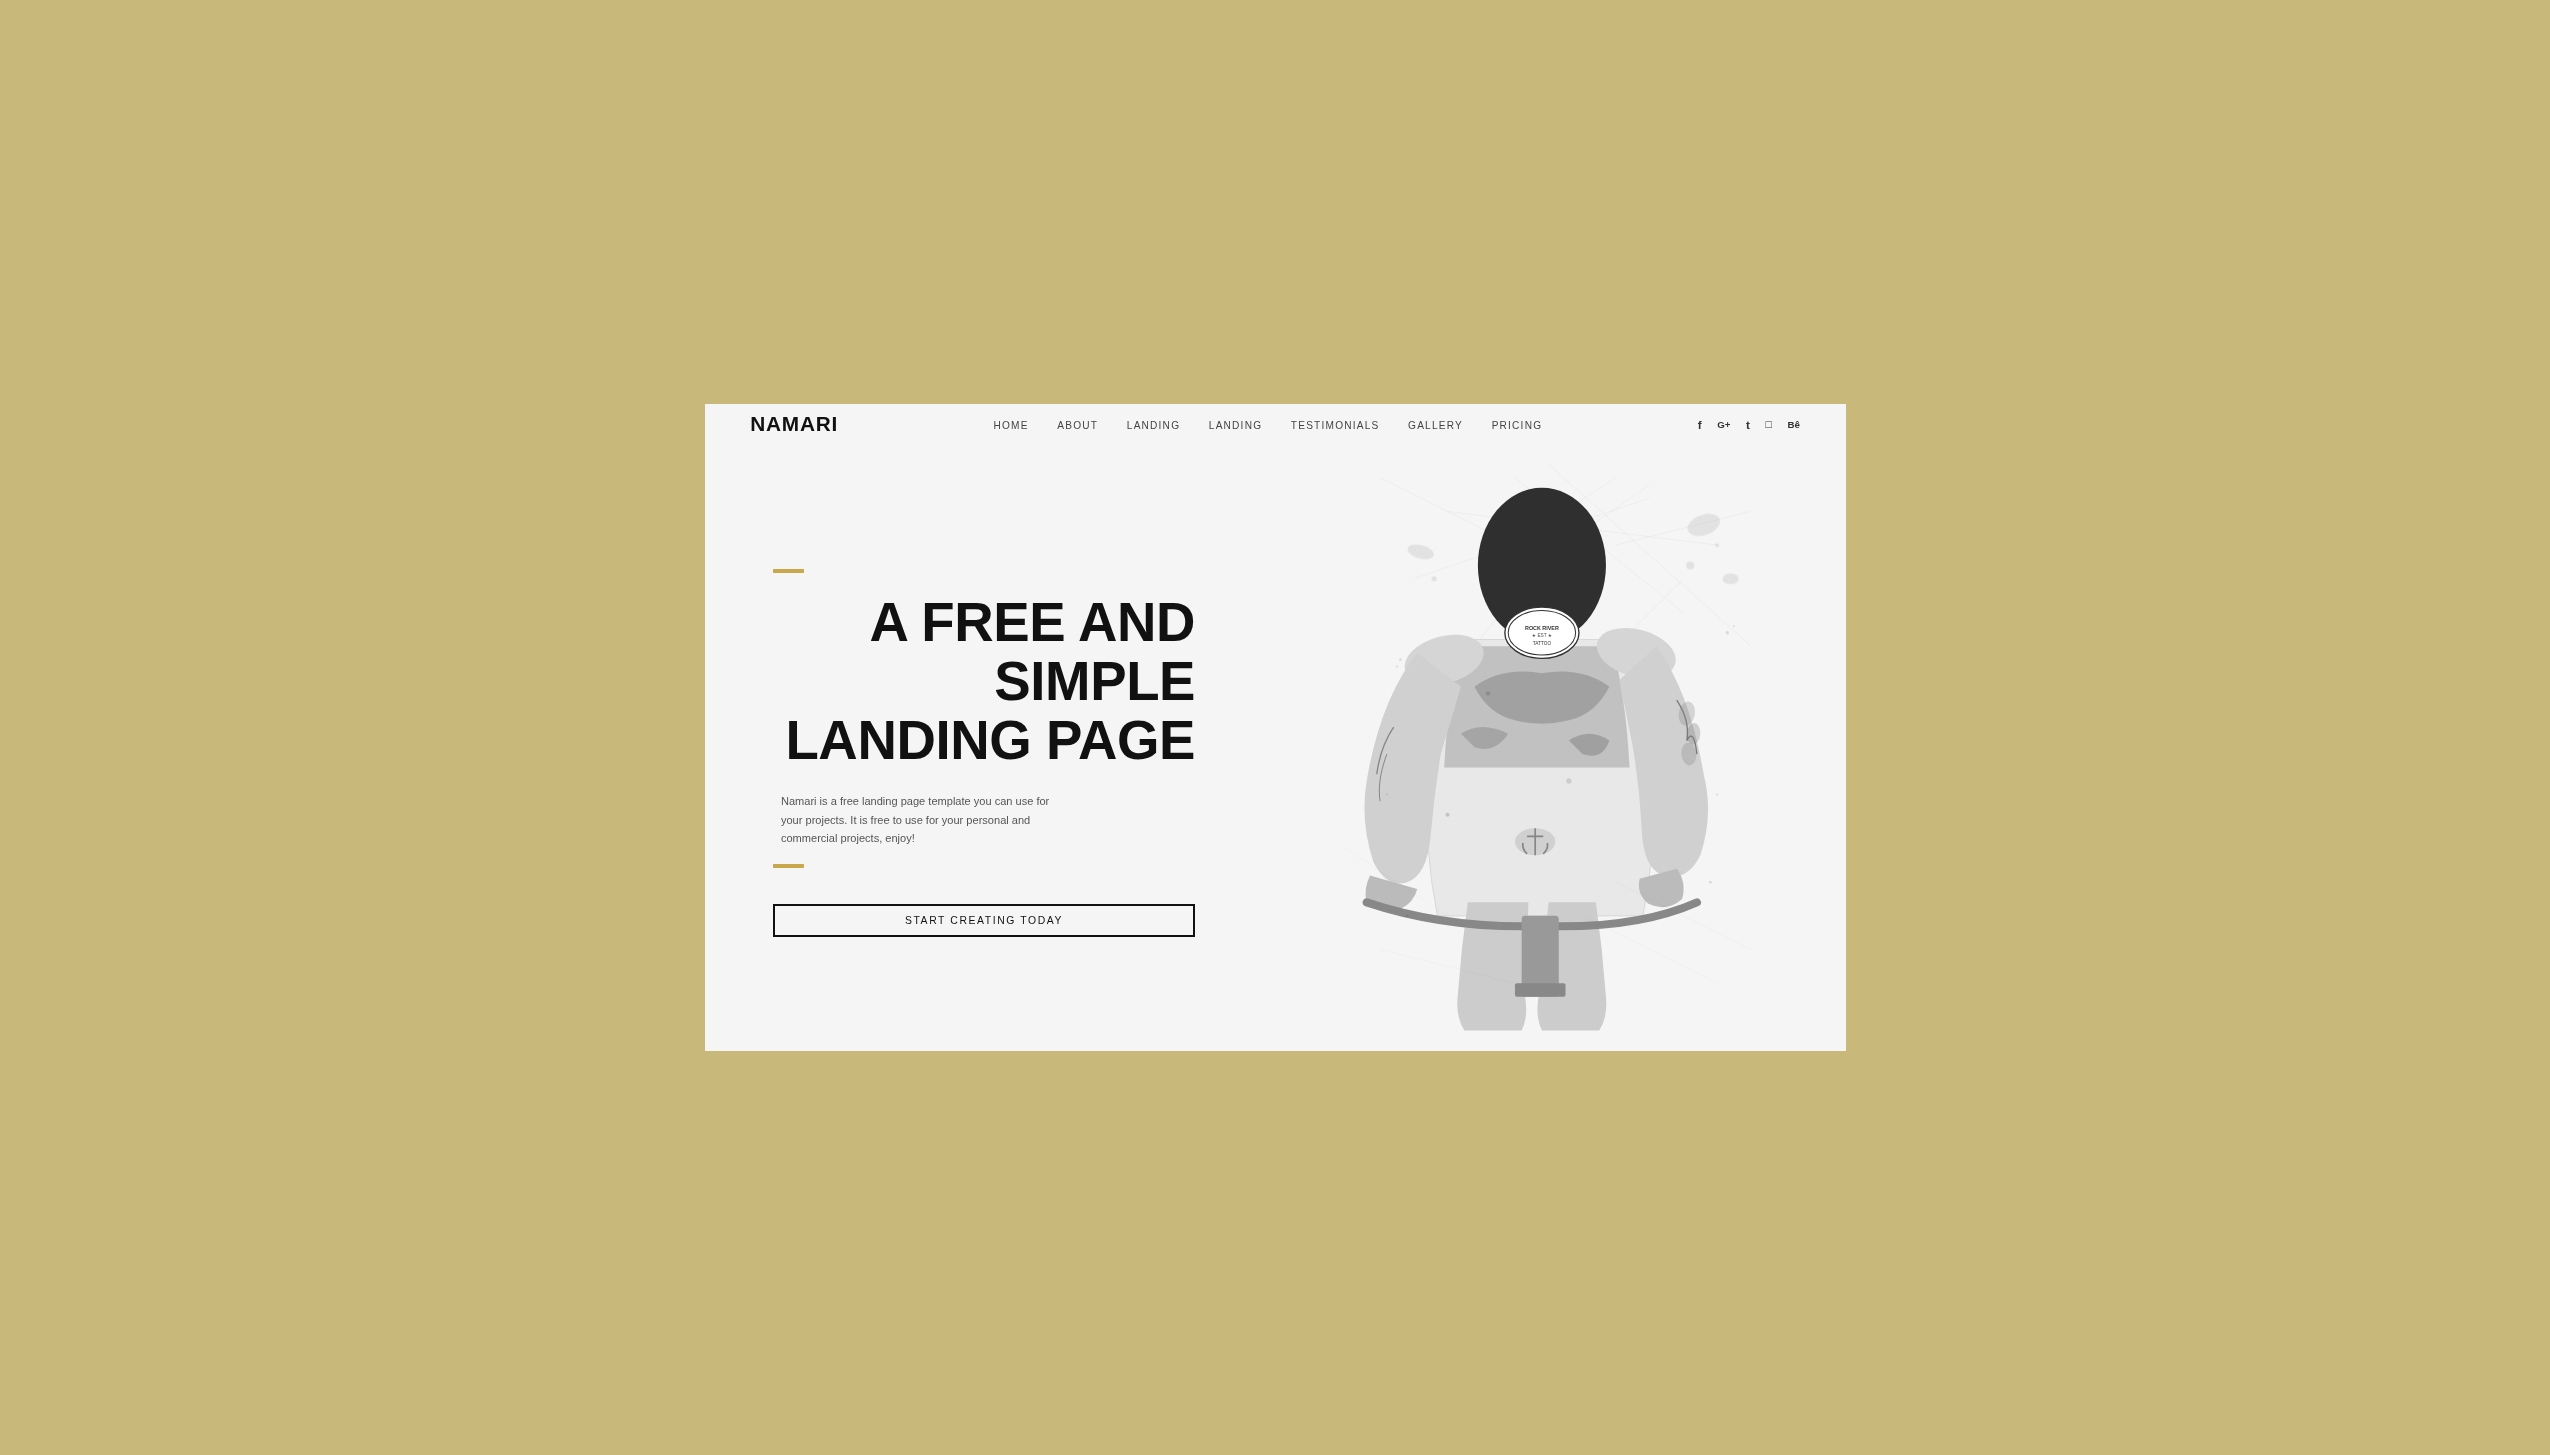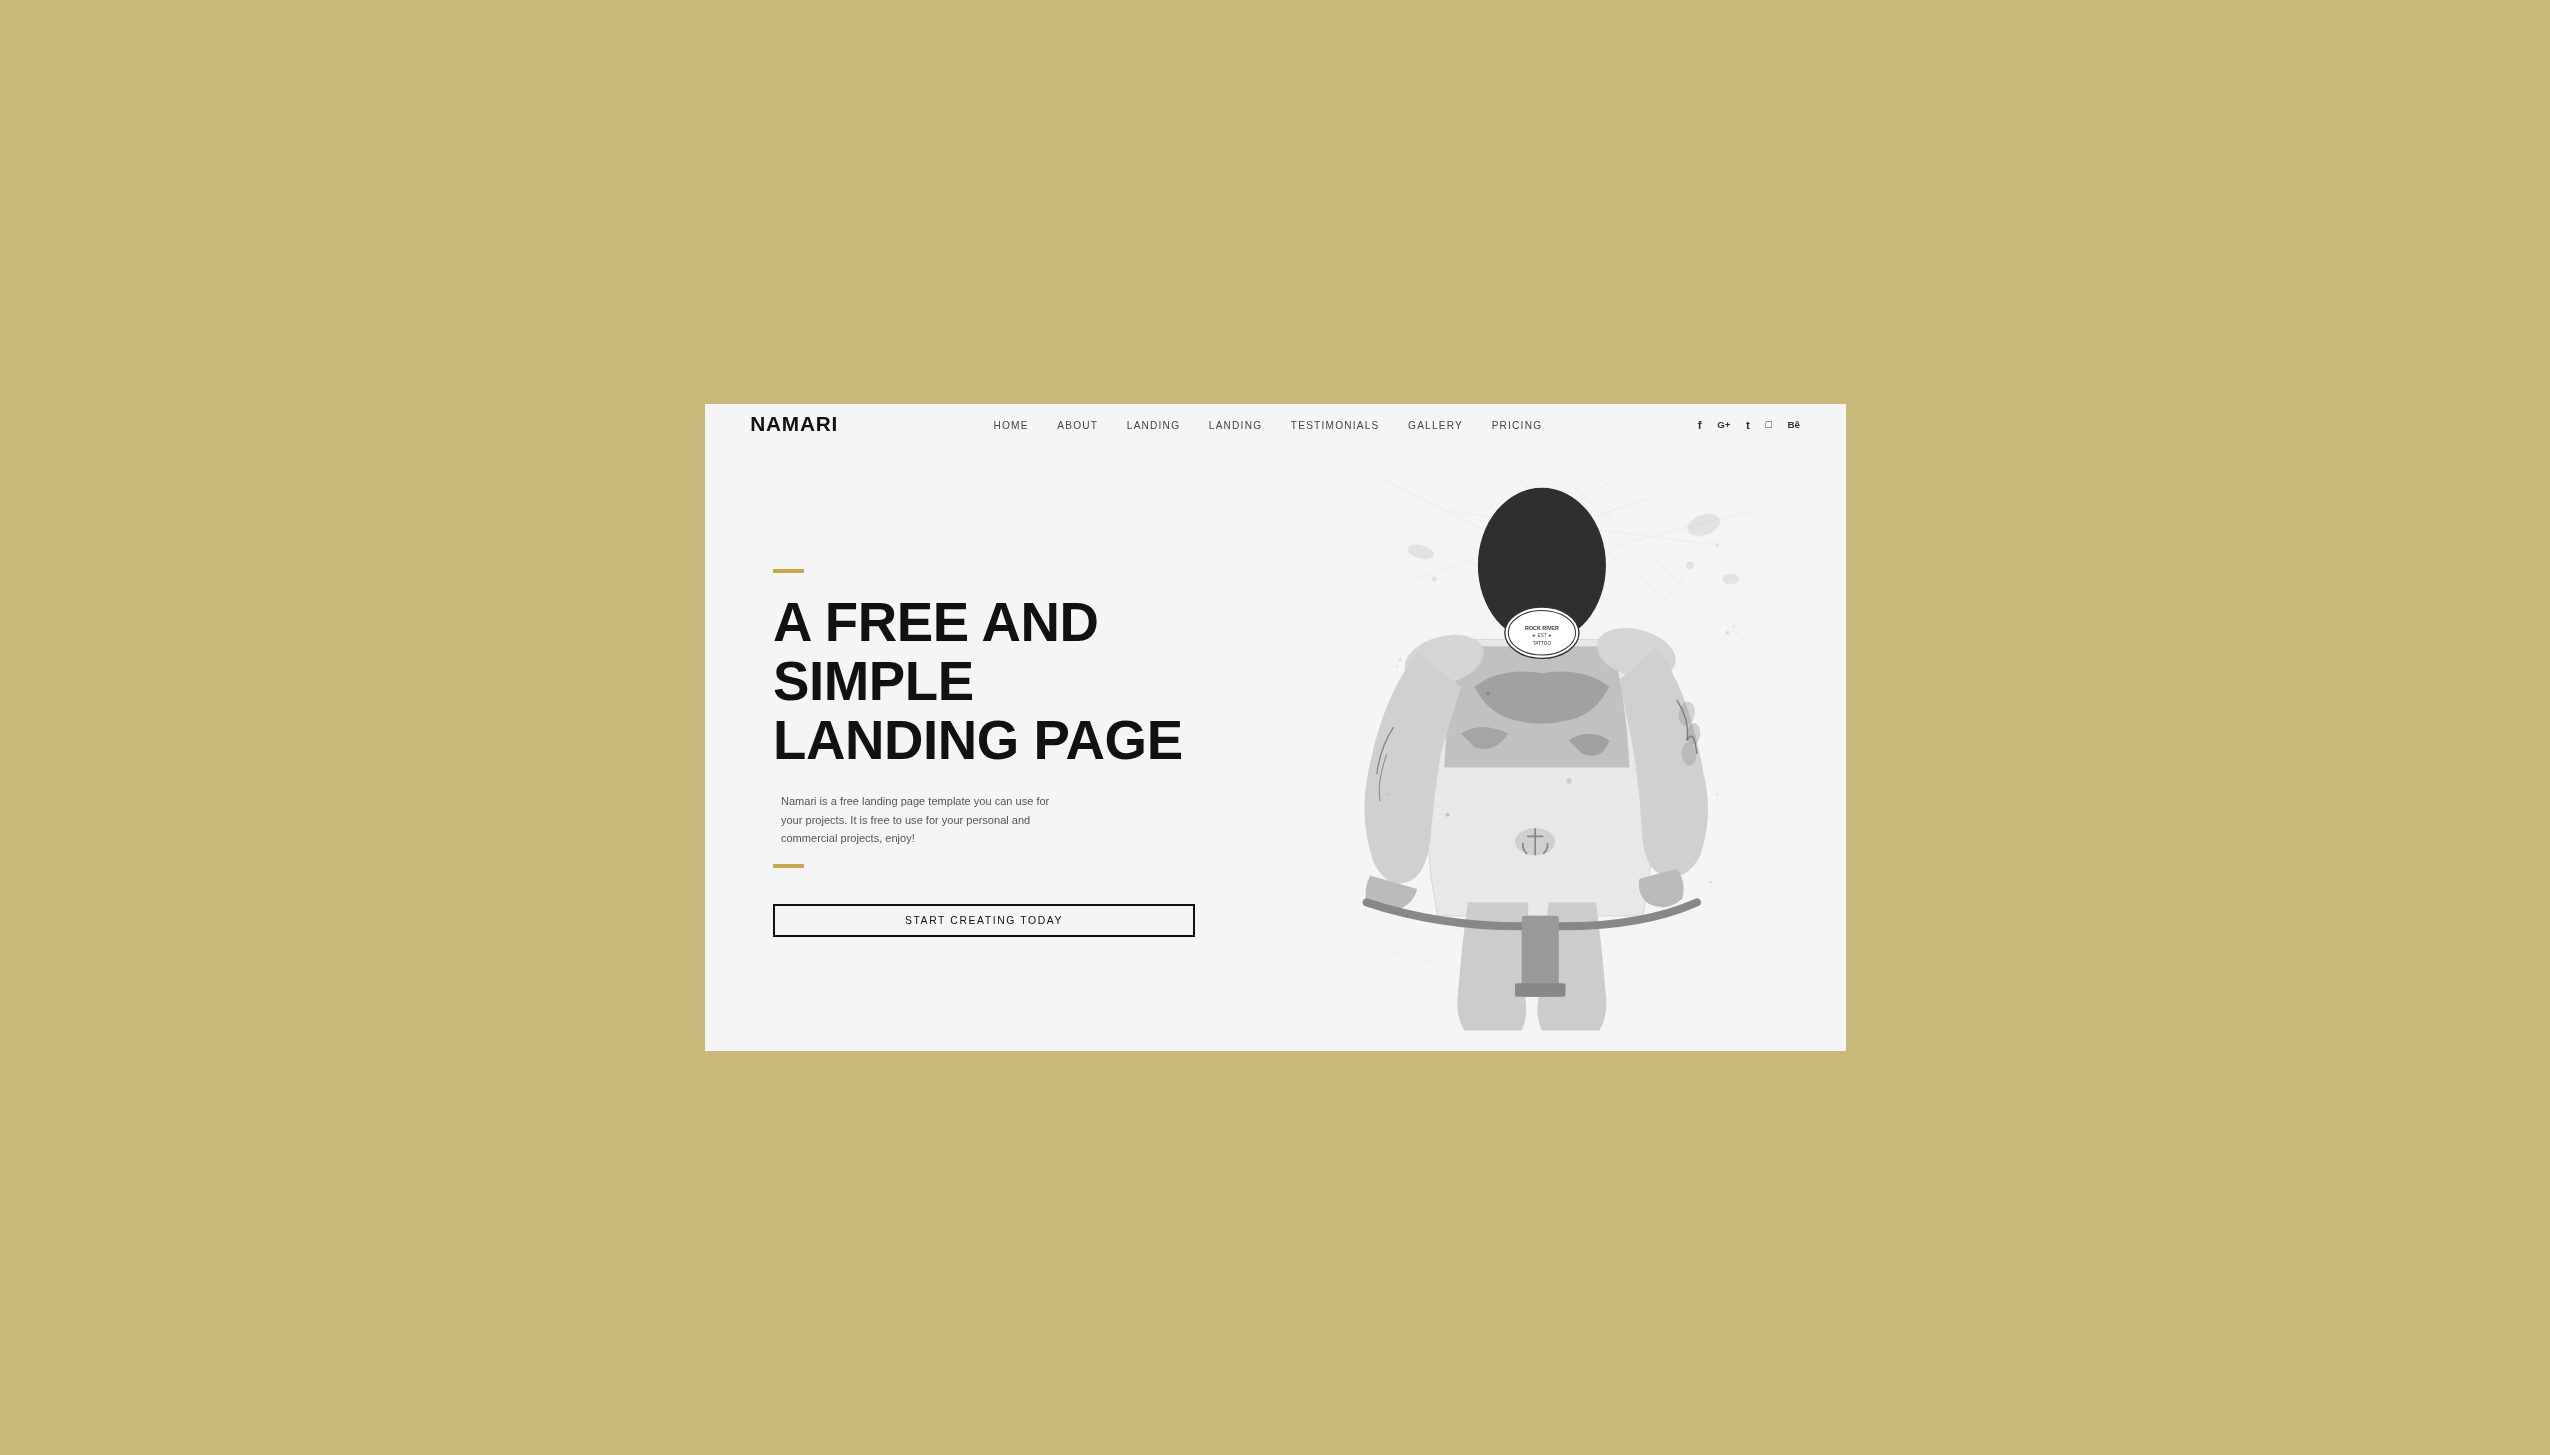--- a/index.html
+++ b/index.html
@@ -106,20 +106,21 @@
       border-radius: 0.8px;
     }
 
     .hero-title {
       font-size: 4.2em;
       font-weight: 900;
       color: #111;
       line-height: 1.08;
       letter-spacing: -0.4px;
       margin-bottom: 5%;
+      text-align: right;
     }
 
     .hero-desc {
       font-size: 0.85em;
       color: #555;
       line-height: 1.65;
       max-width: 280px;
       margin-left: 8px;
     }
 

